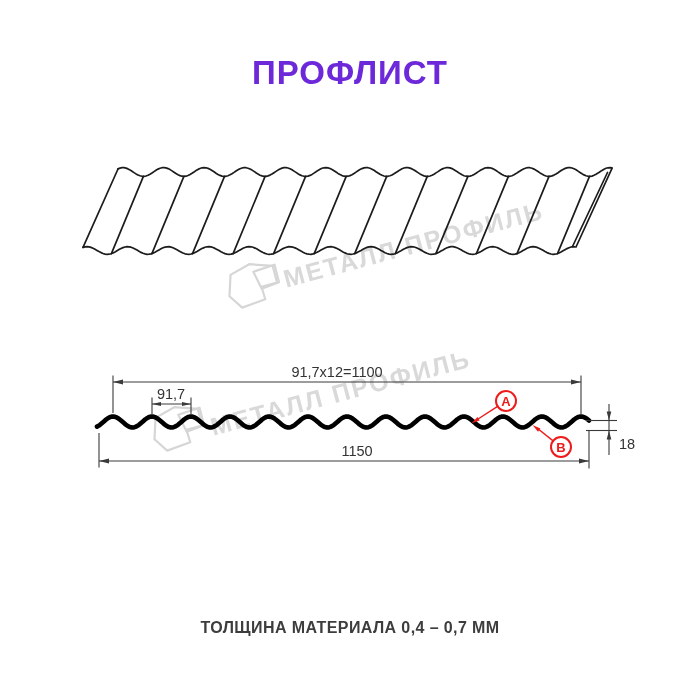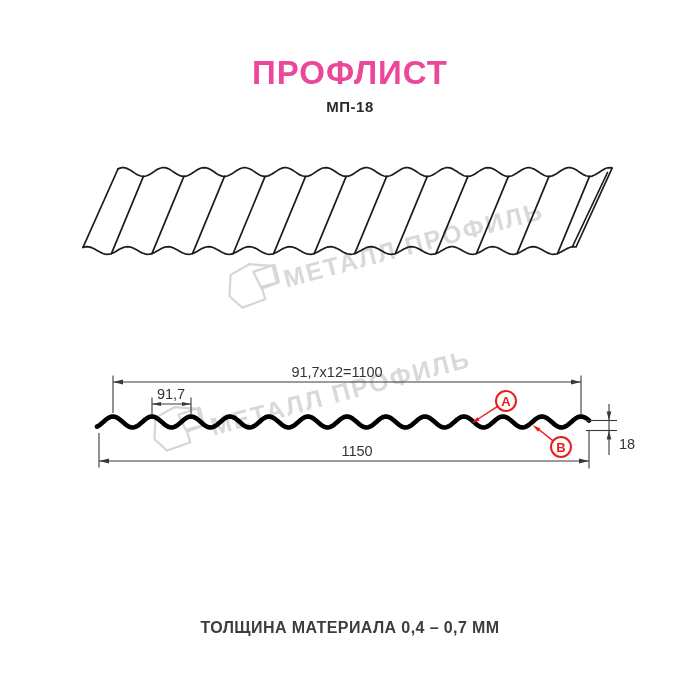--- a/index.html
+++ b/index.html
@@ -1,19 +1,19 @@
 <!DOCTYPE html>
 <html><head>
 <meta charset="utf-8">
 <style>
   html,body{margin:0;padding:0;background:#fff;}
   .page{position:relative;width:700px;height:700px;background:#ffffff;overflow:hidden;
         font-family:"Liberation Sans",sans-serif;}
   .title{position:absolute;left:0;top:56px;width:700px;text-align:center;
-         font-size:33px;font-weight:800;letter-spacing:1px;color:#ec4899;line-height:1;}
+         font-size:33px;font-weight:800;letter-spacing:1px;color:#6d28d9;line-height:1;}
   .subtitle{position:absolute;left:0;top:99px;width:700px;text-align:center;
             font-size:15px;font-weight:700;letter-spacing:0.5px;color:#2b2b2b;line-height:1;}
   .caption{position:absolute;left:0;top:618px;width:700px;text-align:center;
            font-size:16px;font-weight:700;letter-spacing:0.4px;color:#3d3d3d;line-height:1.2;}
   .wm-text{position:absolute;font-size:25px;font-weight:700;letter-spacing:2px;
            color:#d9d9d9;white-space:nowrap;line-height:29px;
            transform-origin:0 50%;transform:rotate(-15deg);}
   .wm-text-1{left:284px;top:265px;}
   .wm-text-2{left:211px;top:413px;}
   .wm-logo{position:absolute;}
@@ -103,15 +103,14 @@
       <text class="red-text" x="506" y="406">A</text>
 
       <line class="red-line" x1="553.1" y1="440.9" x2="537" y2="428"></line>
       <polygon class="red-arrow" points="532.5,425 538.0,431.8 540.4,428.6"></polygon>
       <circle class="red-circle" cx="561" cy="447" r="10"></circle>
       <text class="red-text" x="561" y="452">B</text>
     </g>
   </svg>
 
   <div class="title">ПРОФЛИСТ</div>
-  <div class="subtitle">МП-18</div>
   <div class="caption">ТОЛЩИНА МАТЕРИАЛА 0,4 – 0,7 ММ</div>
 </div>
 
 </body></html>

